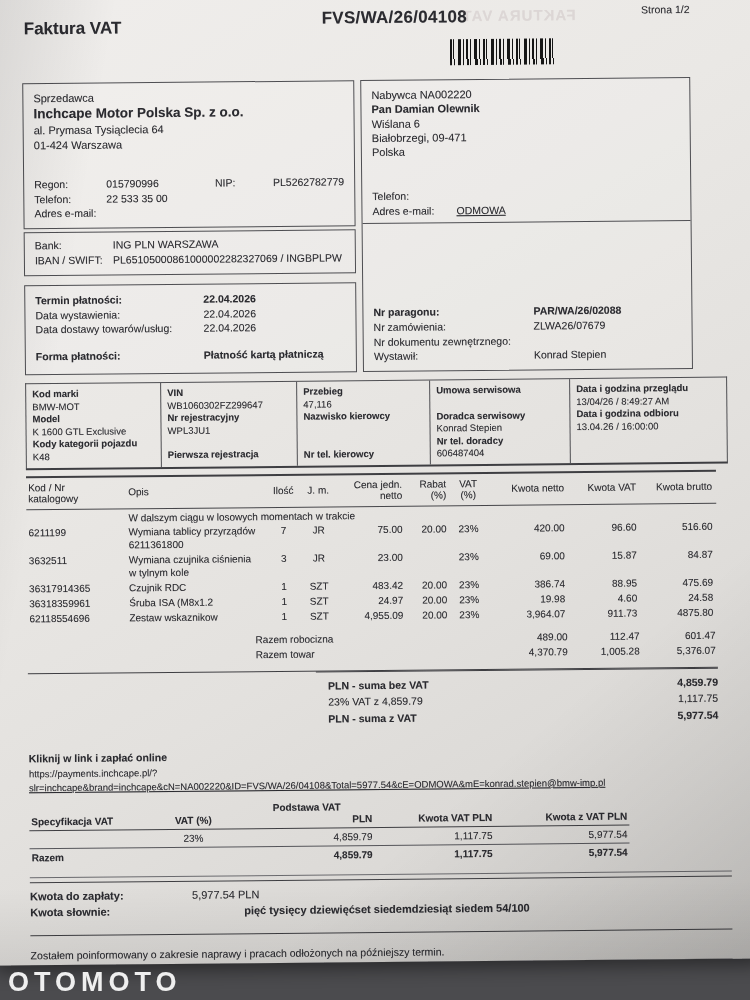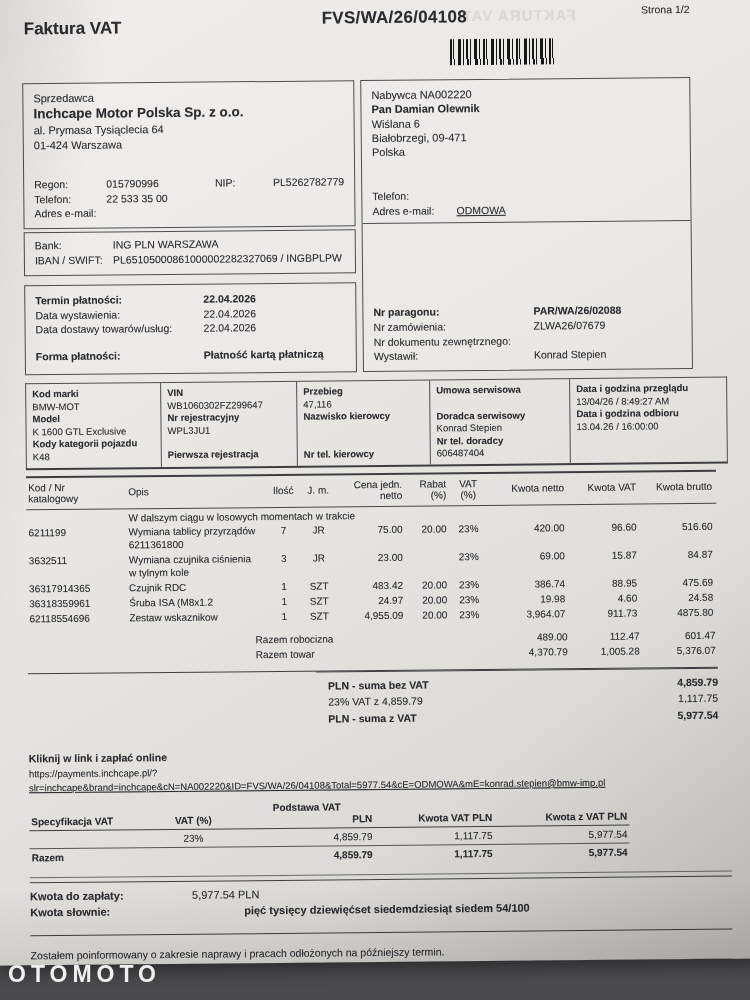--- a/index.html
+++ b/index.html
@@ -90,22 +90,22 @@
   .rule{border-top:1.5px solid #3e3e42;}
   .rule.thin{border-top:1px solid #6a6a6e;}
   .due .kv{font-size:11px;line-height:1.5;}
   .due .k{width:162px;}
   .ack{font-size:10.5px;margin-top:10px;padding:3px 0 4px;}
 
   
   .foot{margin-top:2px;padding-top:4px;font-size:7.8px;line-height:1.5;color:#38383c;}
 
   .watermark{
-    position:absolute;left:8px;bottom:12px;z-index:4;
-    font-size:23px;font-weight:700;letter-spacing:5px;color:#efefef;
+    position:absolute;left:8px;bottom:2px;z-index:4;
+    font-size:27px;font-weight:700;letter-spacing:5px;color:#efefef;
     font-family:"Liberation Sans","DejaVu Sans",sans-serif;
   }
 </style>
 </head>
 <body>
 
 <div class="watermark">OTOMOTO</div>
 
 <div class="paper">
 

